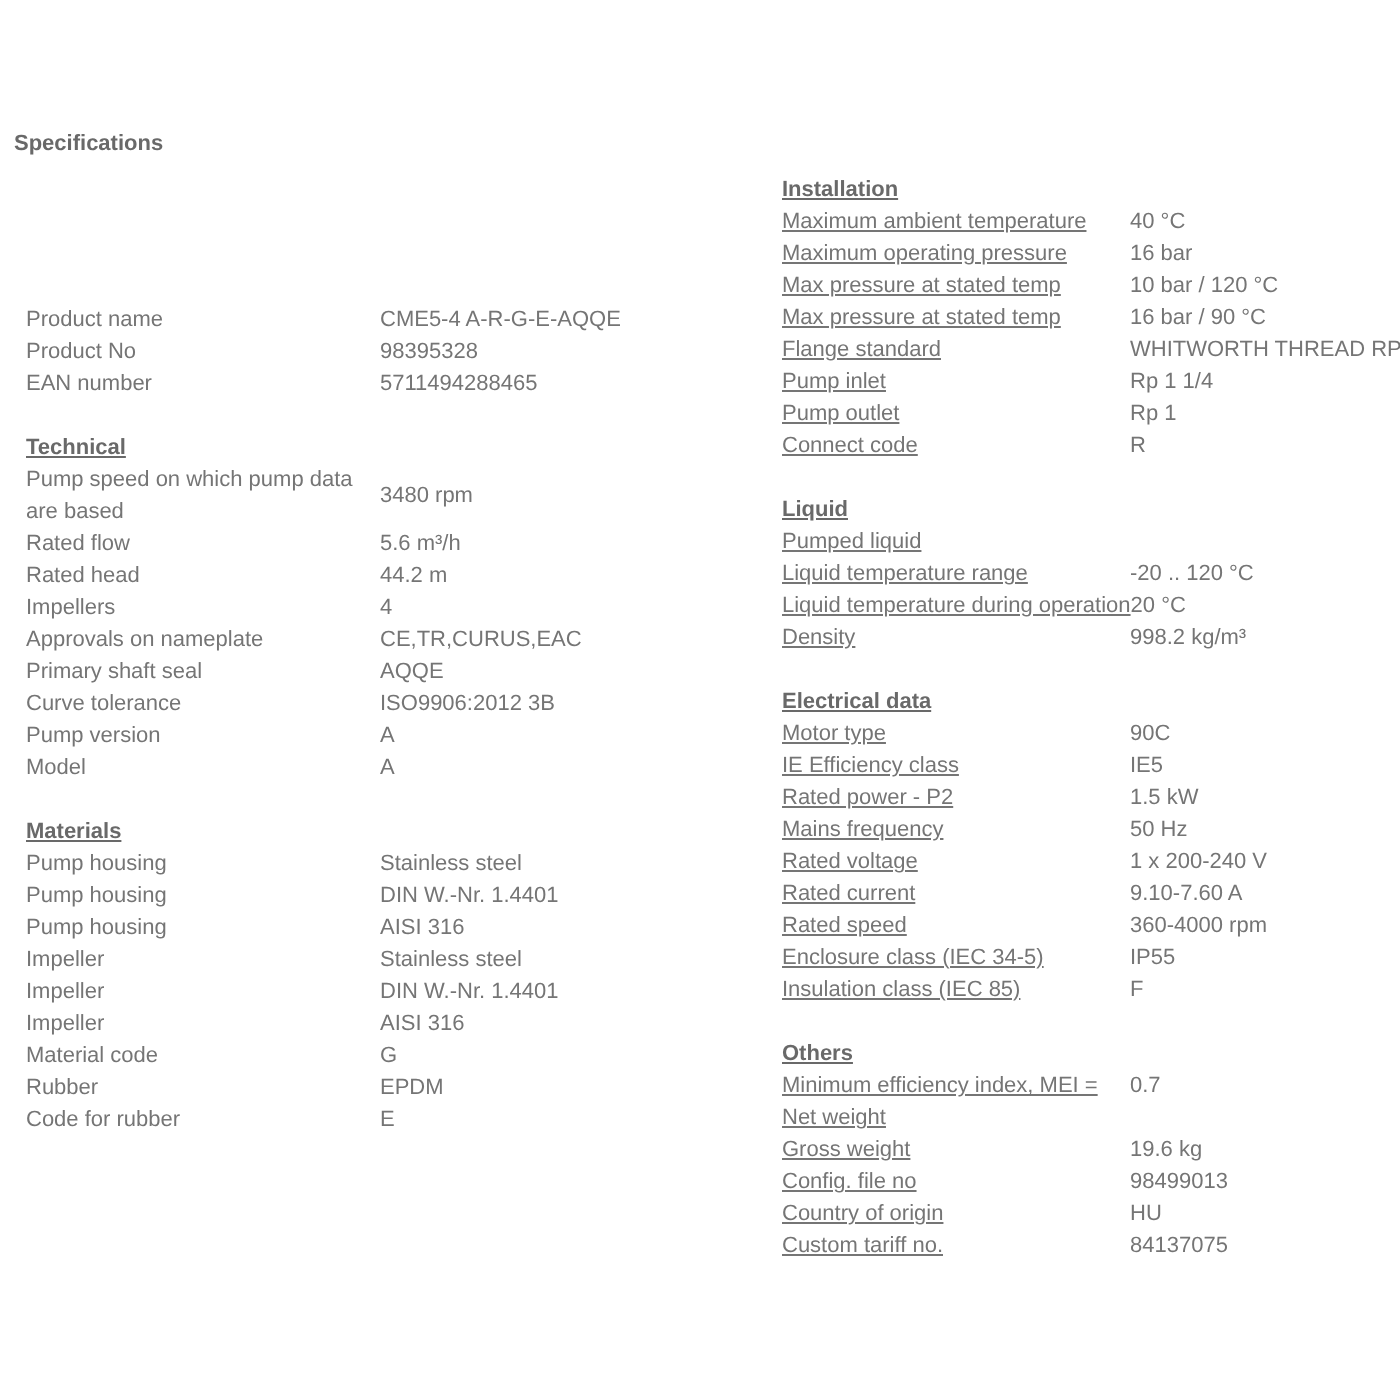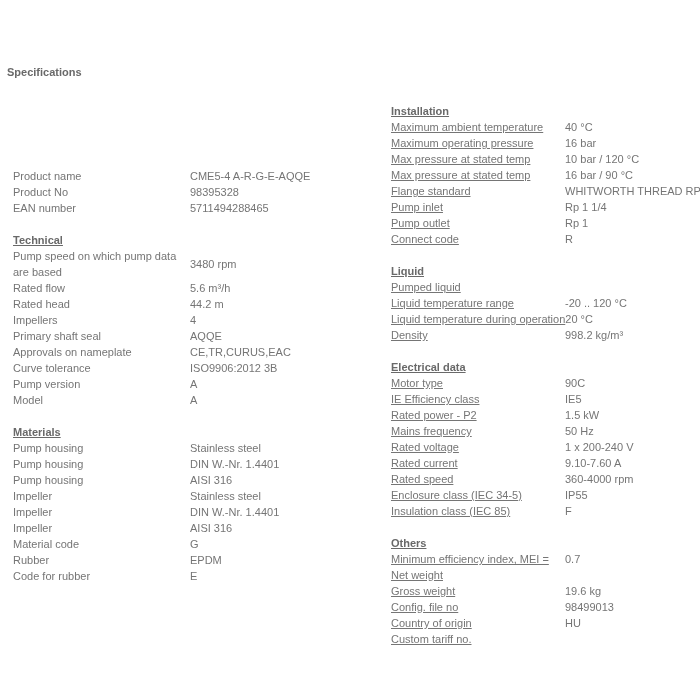--- a/index.html
+++ b/index.html
@@ -13,21 +13,21 @@
     overflow: hidden;
     font-family: "Liberation Sans", sans-serif;
     font-size: 11px;
     line-height: 16px;
     color: #757575;
   }
   .sheet {
     padding-top: 64px;
   }
   .page-title {
-    margin: 0 0 16px 7px;
+    margin: 0 0 0 7px;
     font-size: 11px;
     line-height: 16px;
     font-weight: 700;
     color: #696969;
   }
   .cols {
     display: flex;
     align-items: center;
     margin-left: 13px;
   }
@@ -97,28 +97,28 @@
           </div>
           <div class="row">
             <div class="label">Rated head</div>
             <div class="value">44.2 m</div>
           </div>
           <div class="row">
             <div class="label">Impellers</div>
             <div class="value">4</div>
           </div>
           <div class="row">
+            <div class="label">Approvals on nameplate</div>
+            <div class="value">CE,TR,CURUS,EAC</div>
+          </div>
+          <div class="row">
             <div class="label">Primary shaft seal</div>
             <div class="value">AQQE</div>
           </div>
           <div class="row">
-            <div class="label">Approvals on nameplate</div>
-            <div class="value">CE,TR,CURUS,EAC</div>
-          </div>
-          <div class="row">
             <div class="label">Curve tolerance</div>
             <div class="value">ISO9906:2012 3B</div>
           </div>
           <div class="row">
             <div class="label">Pump version</div>
             <div class="value">A</div>
           </div>
           <div class="row">
             <div class="label">Model</div>
             <div class="value">A</div>
@@ -273,17 +273,18 @@
           <div class="row">
             <div class="label">Config. file no</div>
             <div class="value">98499013</div>
           </div>
           <div class="row">
             <div class="label">Country of origin</div>
             <div class="value">HU</div>
           </div>
           <div class="row">
             <div class="label">Custom tariff no.</div>
+            <div class="value">84137075</div>
           </div>
         </section>
       </div>
   </div>
 </div>
 
 </body></html>

